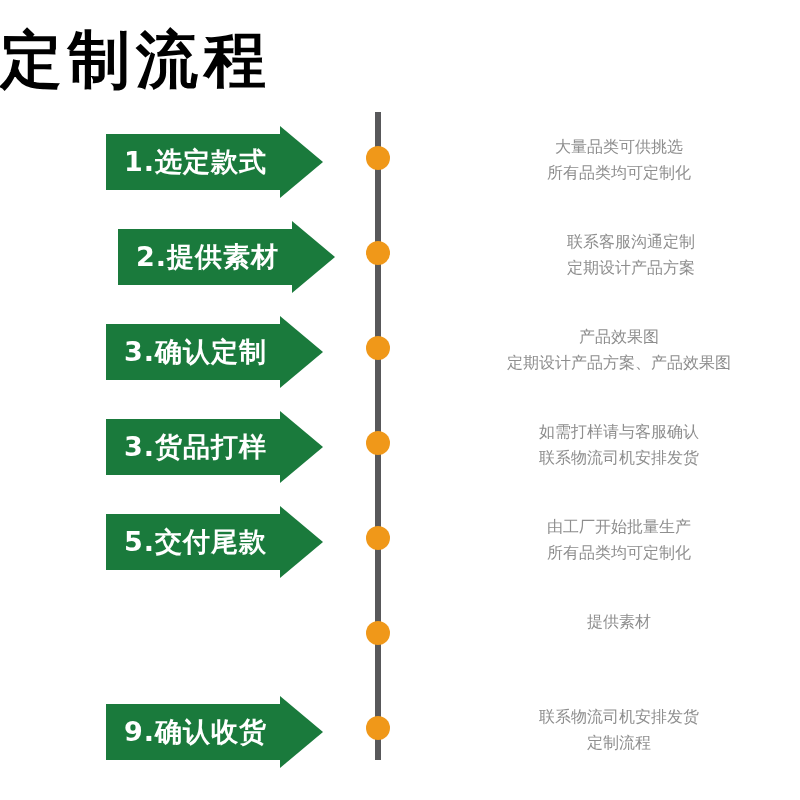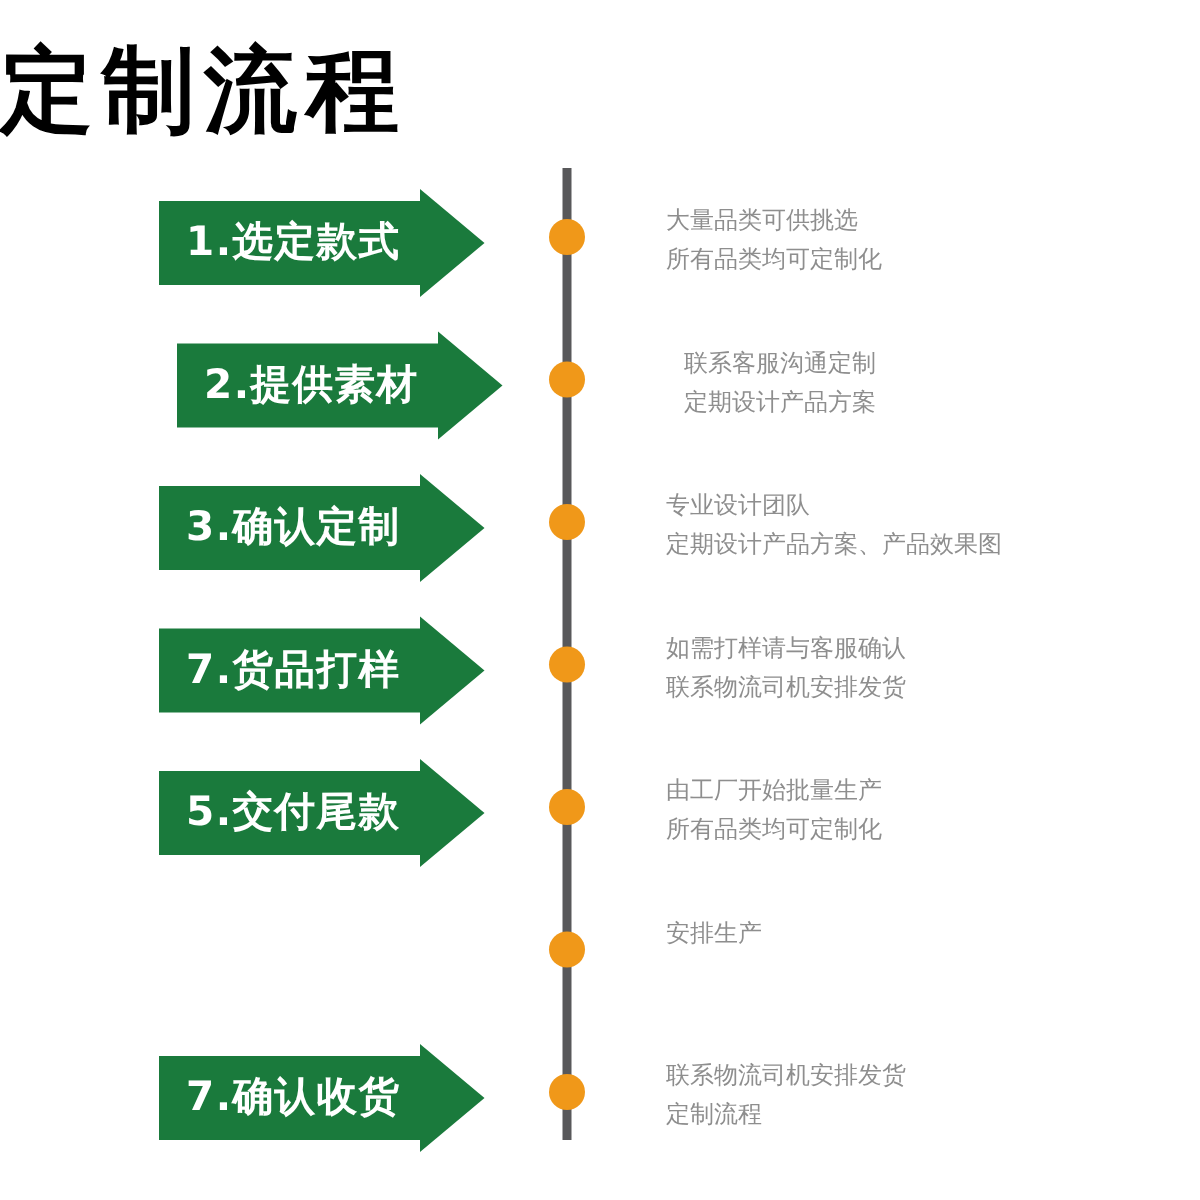--- a/index.html
+++ b/index.html
@@ -115,20 +115,21 @@
     top: 8px;
     width: 350px;
     color: #8e8e8e;
     font-size: 16px;
     line-height: 26px;
     font-family: "DejaVu Sans", "Liberation Sans", sans-serif;
   }
   .desc-line {
     display: block;
     white-space: nowrap;
+    text-align: center;
   }
 </style>
 </head>
 <body>
 
 <div id="page">
 
   <div class="page-title">定制流程</div>
 
   <div class="timeline-line"></div>
@@ -166,56 +167,56 @@
           <span class="desc-line">定期设计产品方案</span>
         </div>
       </div>
       <div class="step-row" style="top: 316px;">
         <div class="arrow">
           <div class="arrow-body"></div>
           <div class="arrow-head"></div>
           <div class="arrow-label">3.确认定制</div>
         </div>
         <div class="desc">
-          <span class="desc-line">专业设计团队</span>
+          <span class="desc-line">产品效果图</span>
           <span class="desc-line">定期设计产品方案、产品效果图</span>
         </div>
       </div>
       <div class="step-row" style="top: 411px;">
         <div class="arrow">
           <div class="arrow-body"></div>
           <div class="arrow-head"></div>
-          <div class="arrow-label">7.货品打样</div>
+          <div class="arrow-label">3.货品打样</div>
         </div>
         <div class="desc">
           <span class="desc-line">如需打样请与客服确认</span>
           <span class="desc-line">联系物流司机安排发货</span>
         </div>
       </div>
       <div class="step-row" style="top: 506px;">
         <div class="arrow">
           <div class="arrow-body"></div>
           <div class="arrow-head"></div>
           <div class="arrow-label">5.交付尾款</div>
         </div>
         <div class="desc">
           <span class="desc-line">由工厂开始批量生产</span>
           <span class="desc-line">所有品类均可定制化</span>
         </div>
       </div>
       <div class="step-row" style="top: 601px;">
         <div class="desc">
-          <span class="desc-line">安排生产</span>
+          <span class="desc-line">提供素材</span>
         </div>
       </div>
       <div class="step-row" style="top: 696px;">
         <div class="arrow">
           <div class="arrow-body"></div>
           <div class="arrow-head"></div>
-          <div class="arrow-label">7.确认收货</div>
+          <div class="arrow-label">9.确认收货</div>
         </div>
         <div class="desc">
           <span class="desc-line">联系物流司机安排发货</span>
           <span class="desc-line">定制流程</span>
         </div>
       </div>
     </div>
 
 </div>
 

